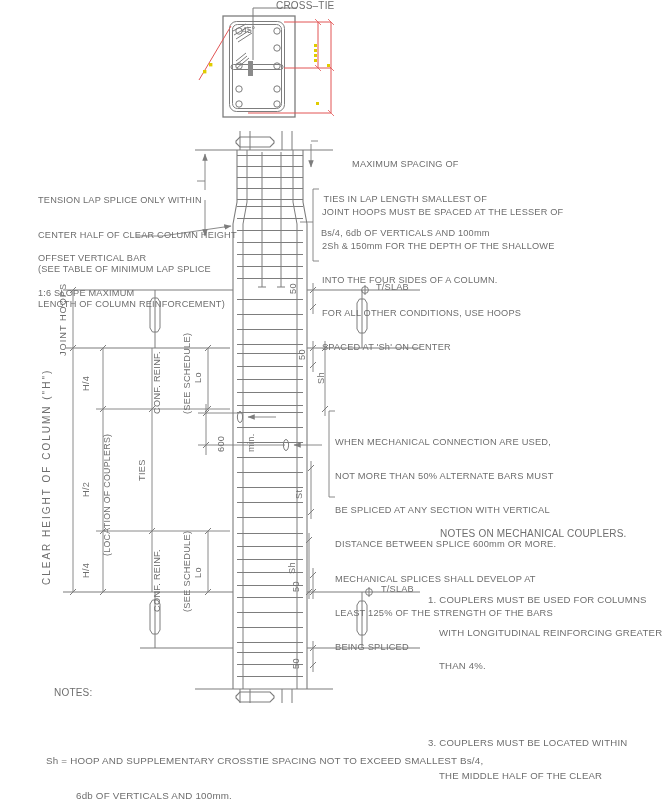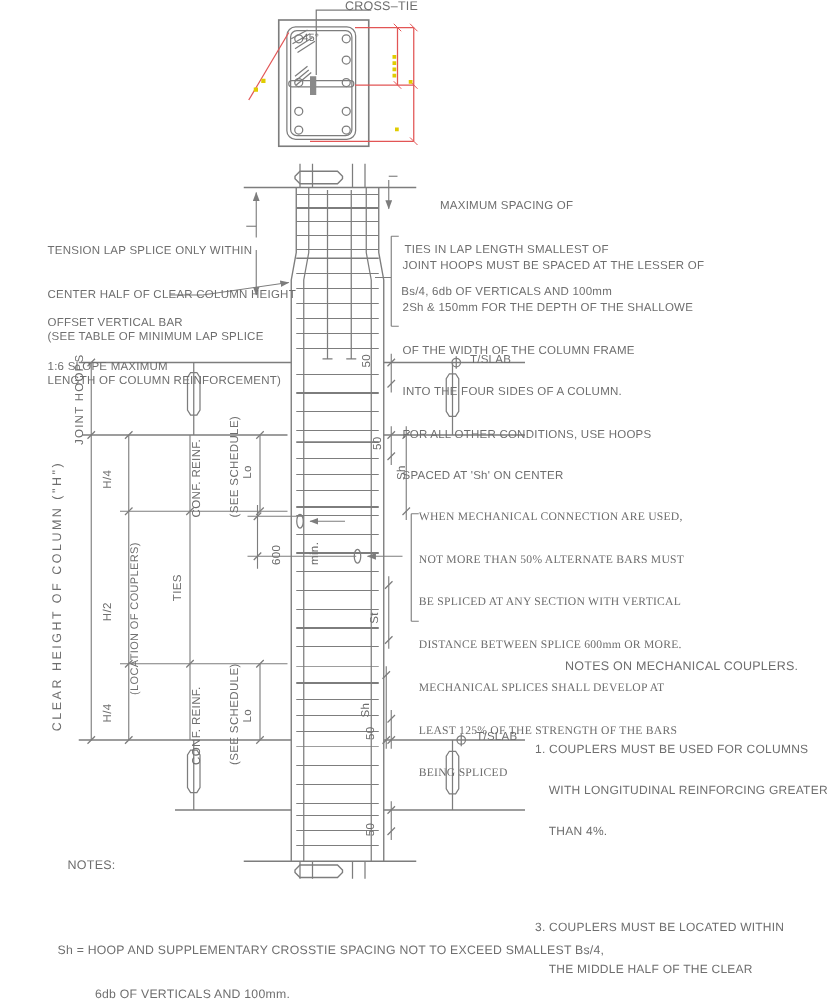--- a/index.html
+++ b/index.html
@@ -182,37 +182,36 @@
 
   <div class="lbl" style="left:321px;top:136px;text-align:center;">
     <div>MAXIMUM SPACING OF</div>
     <div>TIES IN LAP LENGTH SMALLEST OF</div>
     <div>Bs/4, 6db OF VERTICALS AND 100mm</div>
   </div>
 
   <div class="lbl" style="left:322px;top:185px;line-height:11.2px;">
     <div>JOINT HOOPS MUST BE SPACED AT THE LESSER OF</div>
     <div>2Sh &amp; 150mm FOR THE DEPTH OF THE SHALLOWE</div>
-    <div>OF THE WIDTH OF THE COLUMN FRAME</div>
     <div>INTO THE FOUR SIDES OF A COLUMN.</div>
     <div>FOR ALL OTHER CONDITIONS, USE HOOPS</div>
     <div>SPACED AT 'Sh' ON CENTER</div>
   </div>
 
-  <div class="lbl" style="left:335px;top:386px;line-height:11.4px;font-size:9.3px;font-family:Liberation Serif, serif;">
+  <div class="lbl" style="left:335px;top:414px;line-height:11.4px;font-size:9.3px;">
     <div>WHEN MECHANICAL CONNECTION ARE USED,</div>
     <div>NOT MORE THAN 50% ALTERNATE BARS MUST</div>
     <div>BE SPLICED AT ANY SECTION WITH VERTICAL</div>
     <div>DISTANCE BETWEEN SPLICE 600mm OR MORE.</div>
     <div>MECHANICAL SPLICES SHALL DEVELOP AT</div>
     <div>LEAST 125% OF THE STRENGTH OF THE BARS</div>
     <div>BEING SPLICED</div>
   </div>
 
-  <div class="lbl big" style="left:452px;top:528px;">NOTES ON MECHANICAL COUPLERS.</div>
+  <div class="lbl big" style="left:440px;top:528px;">NOTES ON MECHANICAL COUPLERS.</div>
   <div class="lbl" style="left:428px;top:550px;line-height:11px;font-size:9.6px;">
     <div>
       <div>1. COUPLERS MUST BE USED FOR COLUMNS</div>
       <div class="ccont">WITH LONGITUDINAL REINFORCING GREATER</div>
       <div class="ccont">THAN 4%.</div>
     </div>
     <div>
       <div>3. COUPLERS MUST BE LOCATED WITHIN</div>
       <div class="ccont">THE MIDDLE HALF OF THE CLEAR</div>
       

